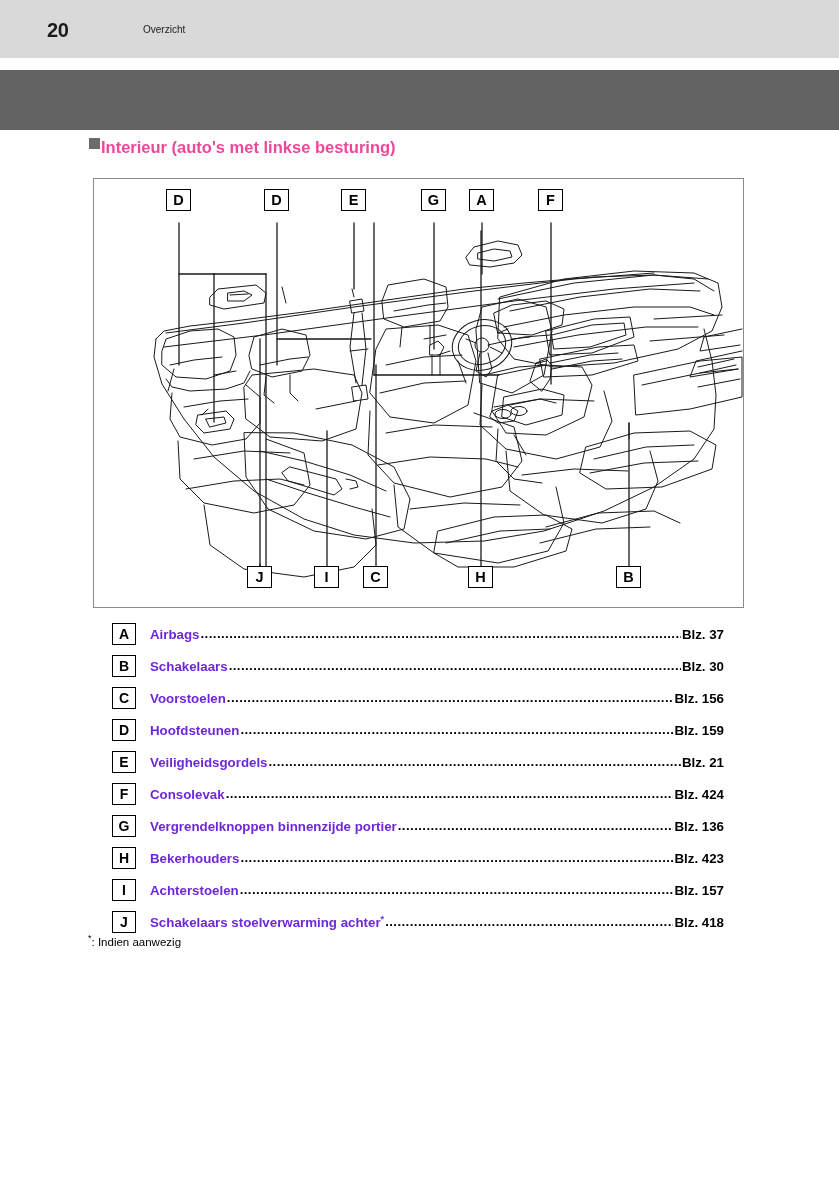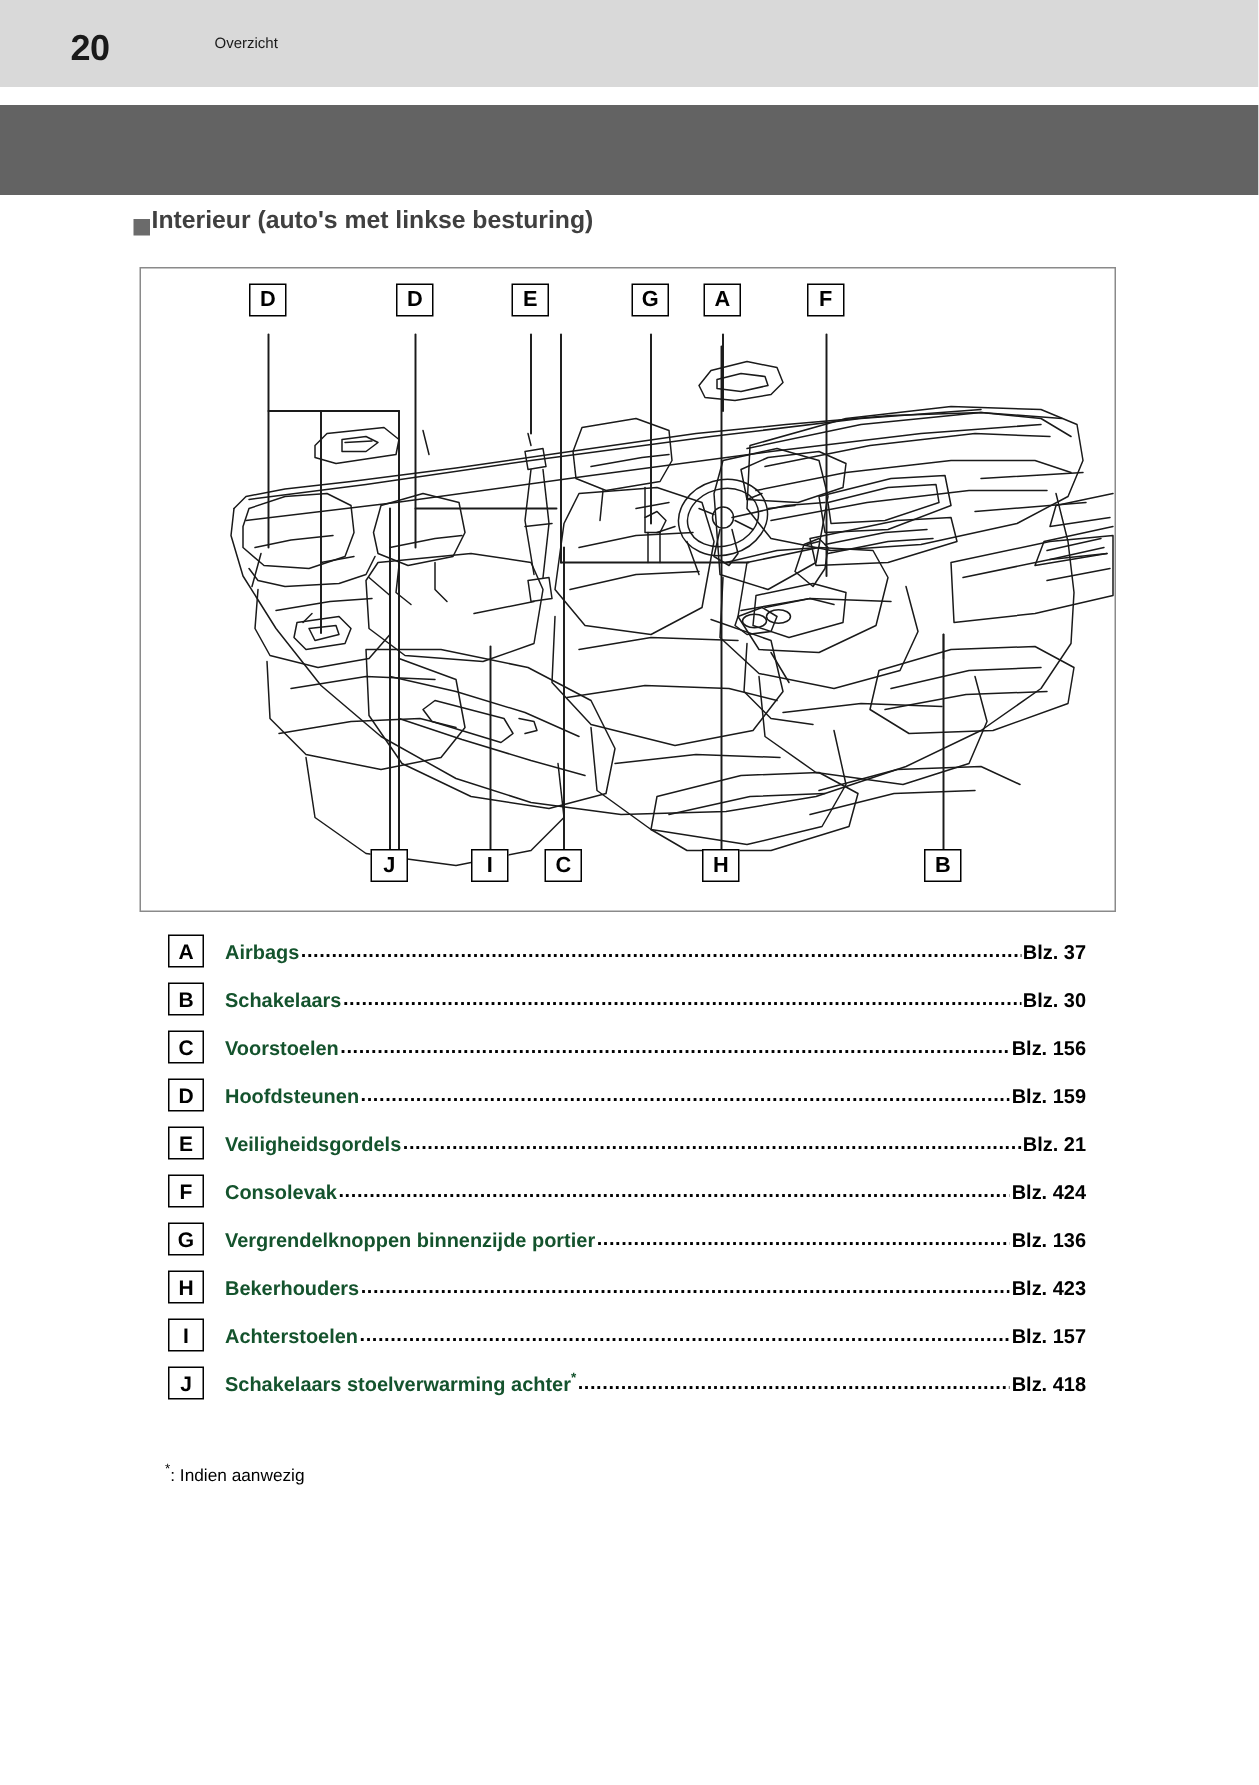--- a/index.html
+++ b/index.html
@@ -9,35 +9,35 @@
     -webkit-font-smoothing:antialiased;
     position:relative;overflow:hidden;
   }
   
   .page-header{
     position:absolute;left:0;top:0;width:839px;height:58px;
     background:#d9d9d9;
   }
   .page-number{
     position:absolute;left:47px;top:19px;
-    font-size:24px;font-weight:bold;color:#1a1a1a;letter-spacing:-0.3px;
+    font-size:20px;font-weight:bold;color:#1a1a1a;letter-spacing:-0.3px;
   }
   .chapter-name{
     position:absolute;left:143px;top:24px;
     font-size:10px;font-weight:normal;color:#1a1a1a;
   }
   .dark-bar{
     position:absolute;left:0;top:70px;width:839px;height:60px;
     background:#636363;
   }
   
   .section-title{
     position:absolute;left:89px;top:138px;
-    font-size:16.5px;font-weight:bold;color:#404040;
-    display:flex;align-items:flex-end;white-space:nowrap;
+    font-size:16.5px;font-weight:bold;color:#ec4899;
+    display:flex;align-items:flex-start;white-space:nowrap;
   }
   .sq-bullet{
     display:inline-block;width:11px;height:11px;background:#6b6b6b;
     margin-right:1px;flex:0 0 auto;
   }
   
   .illus-frame{
     position:absolute;left:93px;top:178px;width:649px;height:428px;
     border:1px solid #8a8a8a;background:#fff;overflow:hidden;
   }
@@ -57,43 +57,43 @@
   .legend-row{
     display:flex;align-items:center;height:32px;
   }
   .legend-key{
     width:24px;height:22px;border:1.4px solid #000;background:#fff;
     display:flex;align-items:center;justify-content:center;
     font-size:14px;font-weight:bold;color:#000;
     box-sizing:border-box;flex:0 0 auto;
   }
   .legend-label{
-    margin-left:14px;font-size:13.3px;font-weight:bold;color:#14532d;
+    margin-left:14px;font-size:13.3px;font-weight:bold;color:#6d28d9;
     white-space:nowrap;flex:0 0 auto;
   }
   .legend-sup{
     font-size:9px;vertical-align:super;font-weight:bold;line-height:0;
   }
   .legend-dots{
     flex:1 1 auto;margin:0 1px;overflow:hidden;height:15px;
     position:relative;
   }
   .legend-dots::after{
     content:"........................................................................................................................................................";
     position:absolute;left:0;bottom:1px;white-space:nowrap;
     font-size:13.3px;font-weight:bold;color:#000;letter-spacing:0.4px;
   }
   .legend-page{
     font-size:13.3px;font-weight:bold;color:#000;white-space:nowrap;
     flex:0 0 auto;text-align:right;
   }
   
   .footnote{
-    position:absolute;left:88px;top:978px;
-    font-size:11.5px;color:#000;white-space:nowrap;margin-left:22px;
+    position:absolute;left:88px;top:936px;
+    font-size:11.5px;color:#000;white-space:nowrap;
   }
   .footnote .fn-star{font-size:9px;vertical-align:super;line-height:0;}
 </style>
 </head>
 <body>
 
 <div class="page-header"></div>
 <div class="page-number">20</div>
 <div class="chapter-name">Overzicht</div>
 <div class="dark-bar"></div>

